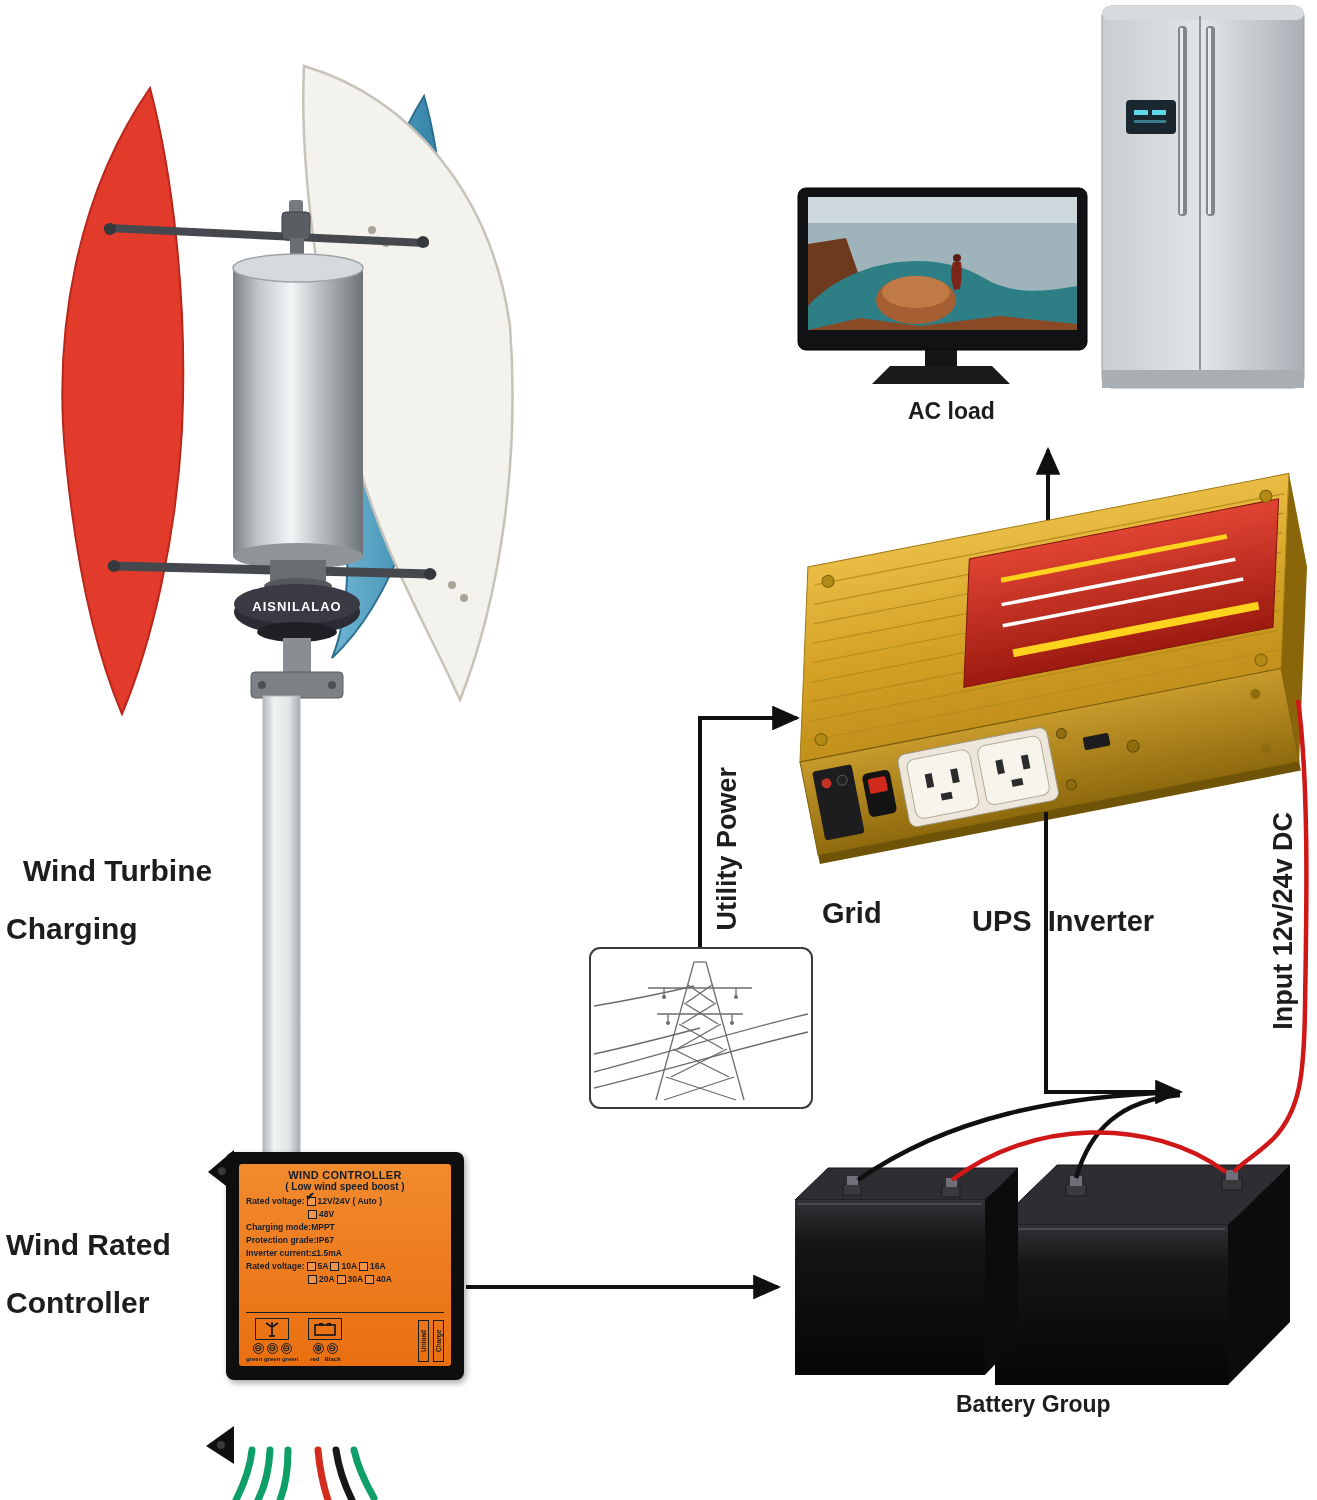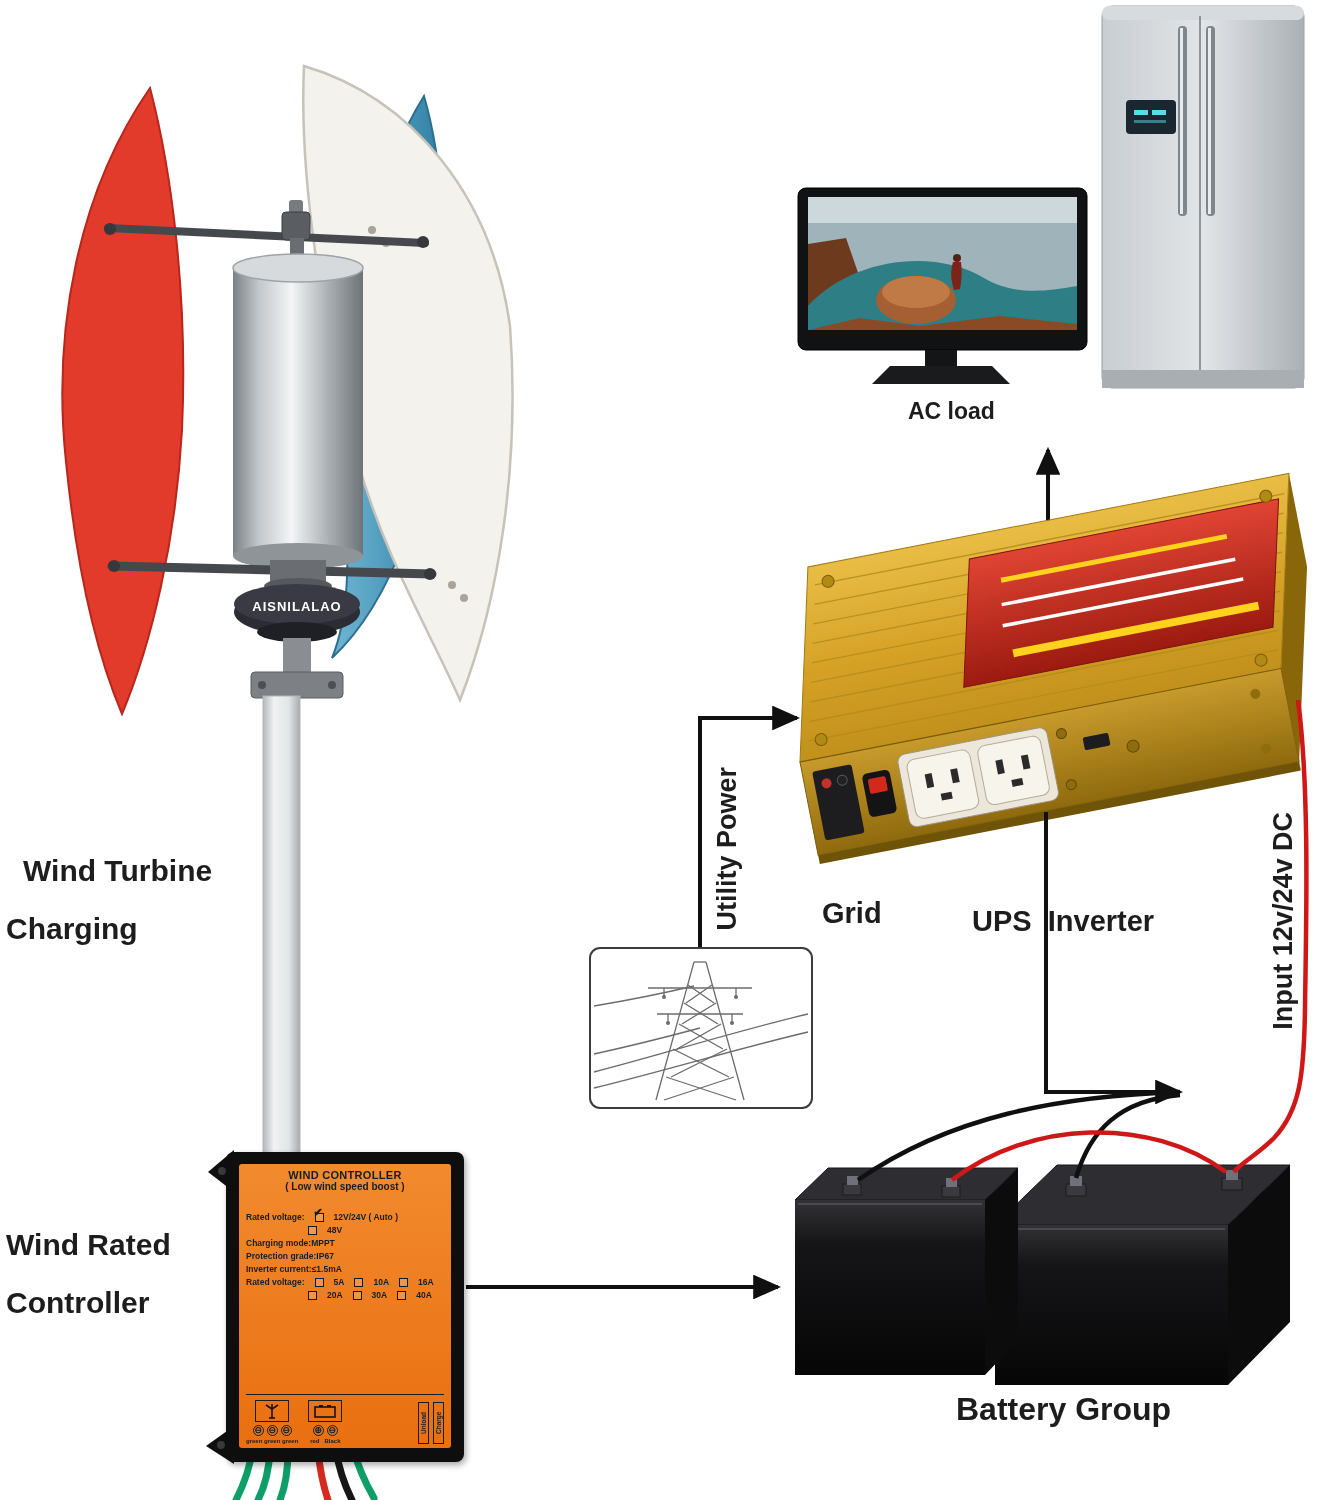--- a/index.html
+++ b/index.html
@@ -8,30 +8,30 @@
   .stage{position:relative;width:1317px;height:1500px;background:#fff;overflow:hidden}
   .stage>svg{position:absolute;left:0;top:0}
   .lbl{position:absolute;font-weight:700;color:#1d1d1d;font-size:30px;line-height:1.1;white-space:pre}
   .l-wt1{left:23px;top:854px}
   .l-wt2{left:6px;top:912px}
   .l-mp1{left:6px;top:1228px}
   .l-mp2{left:6px;top:1286px}
   .l-ac{left:908px;top:399px;font-size:23px}
   .l-ups{left:972px;top:906px;font-size:29px}
   .l-grid{left:822px;top:898px;font-size:29px}
-  .l-bat{left:956px;top:1392px;font-size:32px}
+  .l-bat{left:956px;top:1392px;font-size:23px}
   .l-util{left:633px;top:834px;width:190px;text-align:center;transform:rotate(-90deg);font-size:27px}
   .l-input{left:1139px;top:906px;width:290px;text-align:center;transform:rotate(-90deg);font-size:27px}
 
   
-  .ctl-frame{position:absolute;left:226px;top:1152px;width:238px;height:310px;background:#0e0e0e;border-radius:8px;box-shadow:2px 3px 6px rgba(0,0,0,.35)}
+  .ctl-frame{position:absolute;left:226px;top:1152px;width:238px;height:228px;background:#0e0e0e;border-radius:8px;box-shadow:2px 3px 6px rgba(0,0,0,.35)}
   .ctl-panel{position:absolute;left:13px;top:12px;right:13px;bottom:14px;background:linear-gradient(180deg,#f28a2e,#e96f10);border-radius:3px;padding:5px 7px 4px;color:#141e2b;display:flex;flex-direction:column}
   .ctl-title{font-size:11px;font-weight:700;text-align:center;letter-spacing:.3px}
-  .ctl-sub{font-size:10px;font-weight:700;text-align:center;margin-bottom:19px}
-  .ctl-row{font-size:8.5px;font-weight:700;line-height:13px;display:flex;align-items:center;gap:8px;white-space:pre}
+  .ctl-sub{font-size:10px;font-weight:700;text-align:center;margin-bottom:3px}
+  .ctl-row{font-size:8.5px;font-weight:700;line-height:13px;display:flex;align-items:center;gap:0;white-space:pre}
   .indent{padding-left:60px}
   .cb{display:inline-block;width:9px;height:9px;border:1.5px solid #131a24;position:relative;flex:none;background:rgba(255,255,255,.18);margin:0 2px}
   .cb .ck{position:absolute;left:-2px;top:-8px;font-size:11px;font-style:normal;color:#0c1522}
   .ctl-bottom{display:flex;align-items:flex-end;gap:10px;margin-top:auto;border-top:1.5px solid #13202c;padding-top:5px}
   .term-col{display:flex;flex-direction:column;align-items:center}
   .icon-box{width:34px;height:22px;border:1.5px solid #13202c;display:flex;align-items:center;justify-content:center}
   .tcircs{display:flex;gap:3px;margin-top:3px}
   .tcirc{width:11px;height:11px;border:1.2px solid #13202c;border-radius:50%;display:flex;align-items:center;justify-content:center;font-size:9px;line-height:1;font-weight:700}
   .tlabel{font-size:6px;font-weight:700;margin-top:2px;white-space:pre}
   .tabs{margin-left:auto;display:flex;gap:4px;align-items:flex-end}

